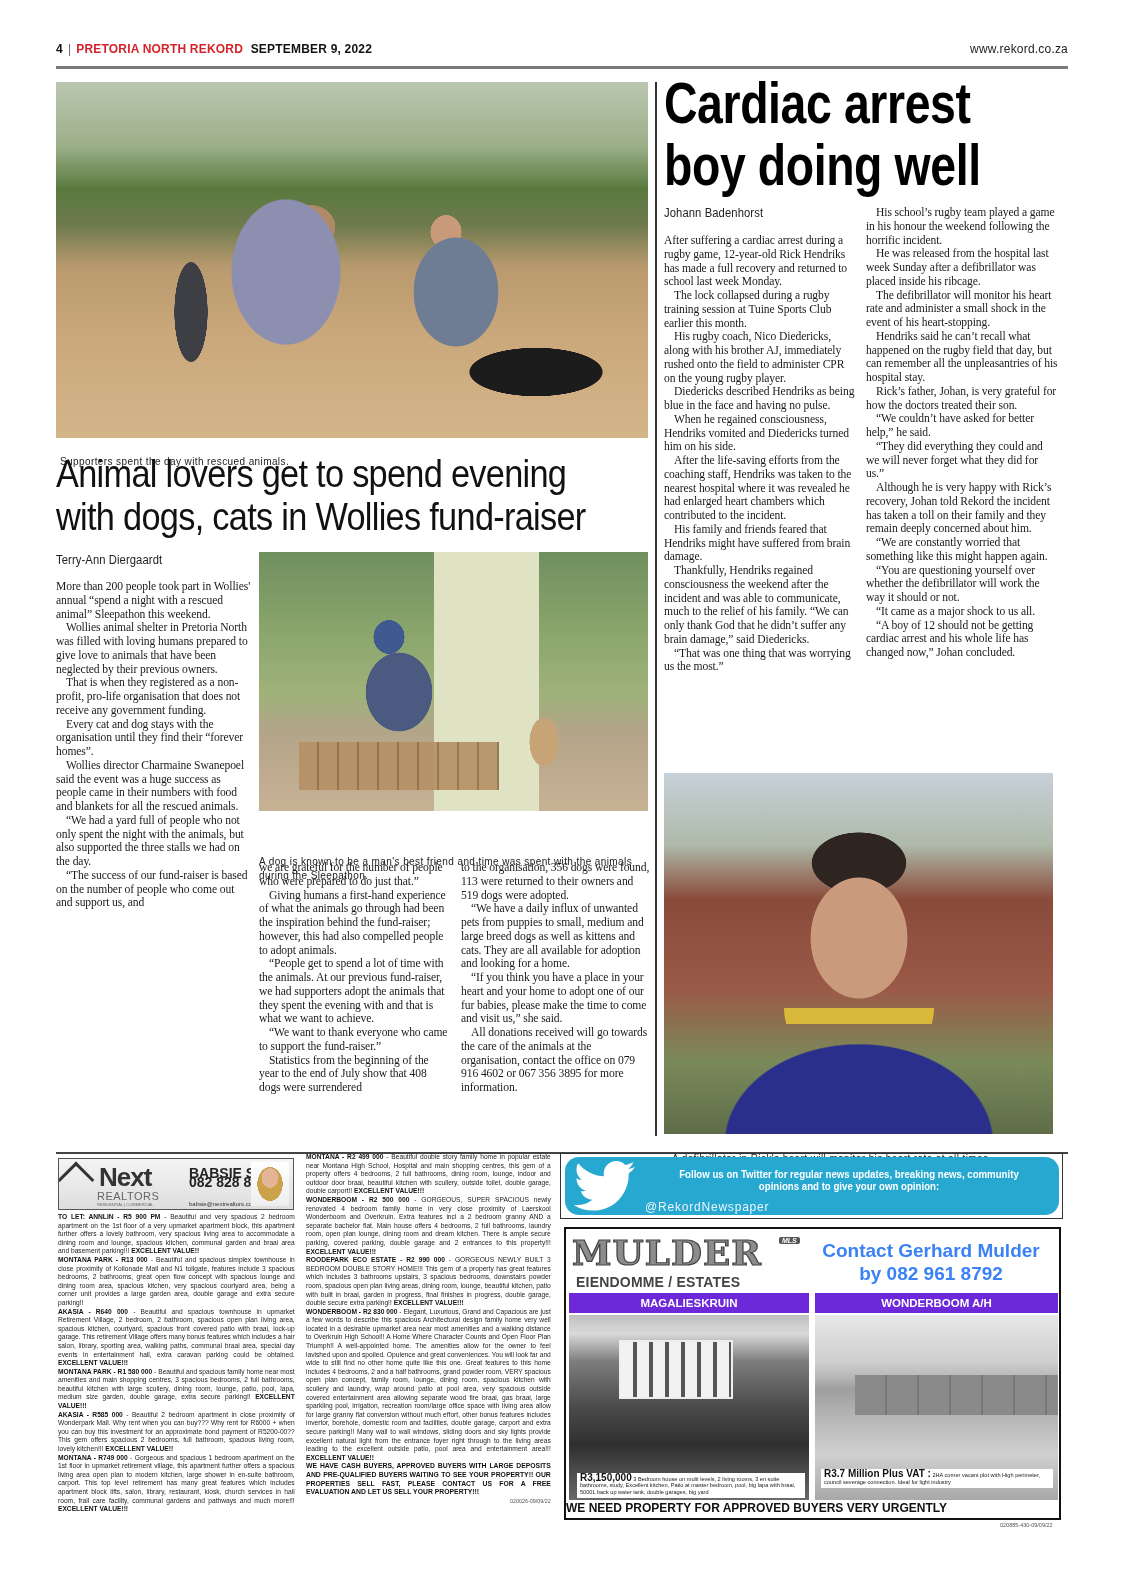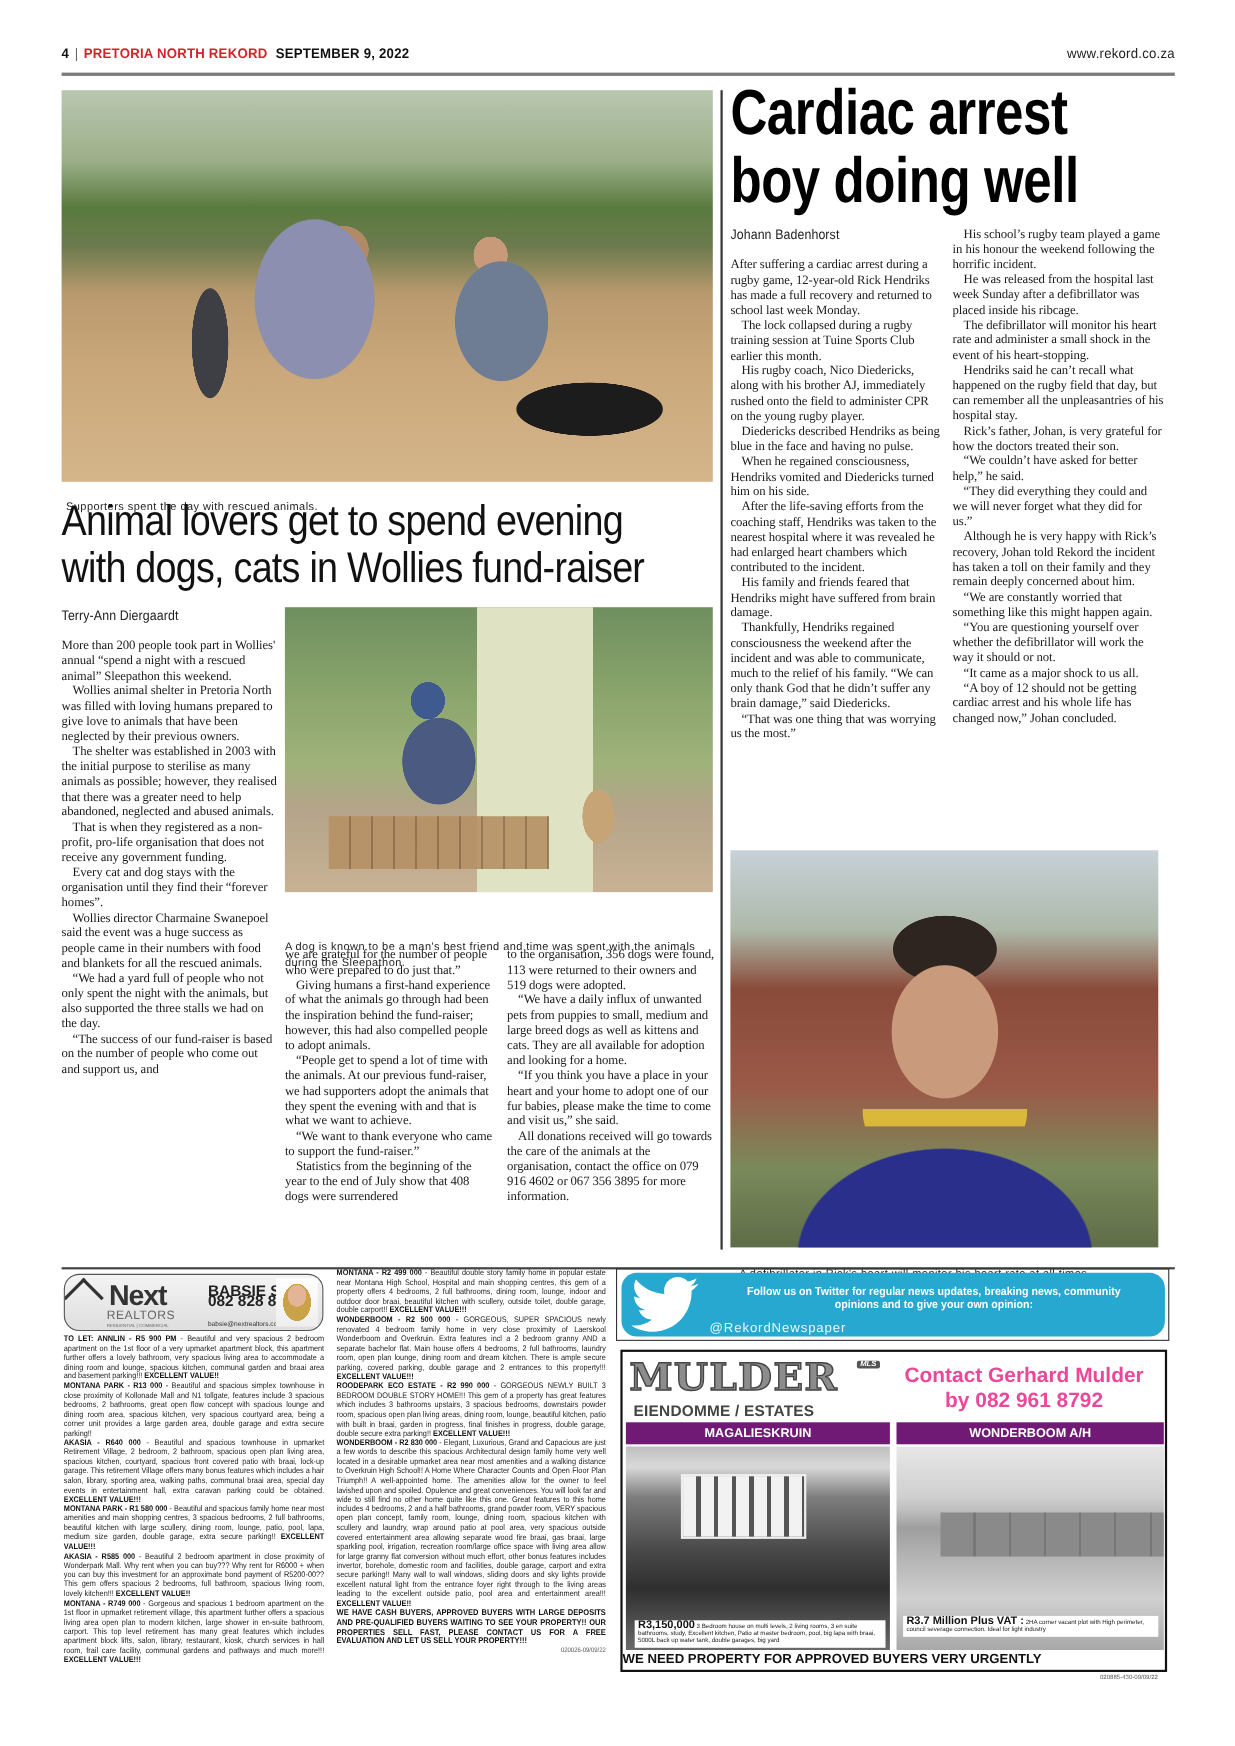--- a/index.html
+++ b/index.html
@@ -68,21 +68,21 @@
   .col p { text-indent: 10px; }
   .col p.first { text-indent: 0; }
   .c-a1 { left: 56px; top: 580px; width: 196px; }
   .c-a2 { left: 259px; top: 861px; width: 190px; }
   .c-a3 { left: 461px; top: 861px; width: 190px; }
   .c-b1 { left: 664px; top: 234px; width: 192px; }
   .c-b2 { left: 866px; top: 206px; width: 192px; }
 
   
   .class-rule { left: 56px; top: 1152px; width: 1012px; height: 2px; background: #444; }
-  .next-ad { left: 58px; top: 1158px; width: 236px; height: 52px; border: 1.5px solid #555; border-radius: 14px; background: linear-gradient(180deg, #f4f4f4, #dedede); overflow: hidden; }
+  .next-ad { left: 58px; top: 1158px; width: 236px; height: 52px; border: 1.5px solid #555; border-radius: 0; background: linear-gradient(180deg, #f4f4f4, #dedede); overflow: hidden; }
   .next-logo { position: absolute; left: 6px; top: 3px; font-family: "Liberation Sans", sans-serif; font-weight: bold; font-size: 26px; color: #333; letter-spacing: -1px; }
   .next-house { position: absolute; left: 4px; top: 8px; width: 26px; height: 26px; border: 3px solid #333; border-right: none; border-bottom: none; transform: rotate(45deg); }
   .next-sub { position: absolute; left: 38px; top: 31px; font-family: "Liberation Sans", sans-serif; font-size: 11px; color: #666; letter-spacing: 0.5px; }
   .next-sub2 { position: absolute; left: 38px; top: 43px; font-family: "Liberation Sans", sans-serif; font-size: 4px; color: #666; }
   .next-agent { position: absolute; left: 130px; top: 10px; font-family: "Liberation Sans", sans-serif; font-weight: bold; font-size: 14px; color: #222; line-height: 9px; }
   .next-email { position: absolute; left: 130px; top: 42px; font-family: "Liberation Sans", sans-serif; font-size: 6px; color: #333; }
   .next-photo { position: absolute; right: 4px; top: 3px; width: 38px; height: 44px; background: radial-gradient(ellipse 12px 14px at 19px 16px, #e3b596 0 70%, transparent 71%), radial-gradient(ellipse 18px 24px at 19px 22px, #caa24a 0 70%, transparent 71%), linear-gradient(#fff, #eee); }
 
   .cls { font-family: "Liberation Sans", sans-serif; font-size: 7.4px; line-height: 8.6px; color: #222; text-align: justify; transform: scaleX(0.9); transform-origin: left top; }
   .cls b { color: #111; }
@@ -96,22 +96,22 @@
   .tw-band { position: absolute; left: 4px; top: 3px; right: 3px; height: 58px; background: #27a8d0; border-radius: 14px; }
   .tw-bird { position: absolute; left: 8px; top: 4px; width: 64px; height: 54px; }
   .tw-text { position: absolute; left: 80px; right: 6px; top: 11px; text-align: center; font-family: "Liberation Sans", sans-serif; font-weight: bold; font-size: 10.5px; line-height: 12px; color: #fff; transform: scaleX(0.92); }
   .tw-handle { position: absolute; left: 80px; right: 6px; top: 43px; font-family: "Liberation Sans", sans-serif; font-size: 12px; letter-spacing: 0.8px; color: #eaf6fb; }
 
   
   .mul-box { left: 564px; top: 1227px; width: 497px; height: 293px; border: 2px solid #111; }
   .mul-logo { position: absolute; left: 6px; top: 4px; font-family: "DejaVu Serif", serif; font-weight: bold; font-size: 34px; letter-spacing: 1px; color: #8c8c8c; -webkit-text-stroke: 1.2px #444; transform: scaleX(1.05); transform-origin: left top; }
   .mul-mls { position: absolute; left: 213px; top: 8px; background: #555; color: #fff; font-family: "Liberation Sans", sans-serif; font-weight: bold; font-style: italic; font-size: 7px; padding: 0 3px; border-radius: 2px; }
   .mul-estates { position: absolute; left: 10px; top: 45px; font-family: "Liberation Sans", sans-serif; font-weight: bold; font-size: 14px; color: #444; letter-spacing: 0.2px; }
-  .mul-contact { position: absolute; left: 236px; top: 10px; width: 258px; text-align: center; font-family: "Liberation Sans", sans-serif; font-weight: bold; font-size: 19px; line-height: 23px; color: #ec4899; }
-  .mul-loc { position: absolute; top: 64px; height: 20px; background: #701a75; color: #fff; text-align: center; font-family: "Liberation Sans", sans-serif; font-weight: bold; font-size: 11.5px; line-height: 20px; }
+  .mul-contact { position: absolute; left: 236px; top: 10px; width: 258px; text-align: center; font-family: "Liberation Sans", sans-serif; font-weight: bold; font-size: 19px; line-height: 23px; color: #3b82f6; }
+  .mul-loc { position: absolute; top: 64px; height: 20px; background: #6d28d9; color: #fff; text-align: center; font-family: "Liberation Sans", sans-serif; font-weight: bold; font-size: 11.5px; line-height: 20px; }
   .mul-loc1 { left: 3px; width: 240px; }
   .mul-loc2 { left: 249px; width: 243px; }
   .mul-img { position: absolute; top: 86px; height: 185px; overflow: hidden; }
   .mul-img1 { left: 3px; width: 240px; background:
       linear-gradient(180deg, #bfbfbf 0%, #d9d9d9 10%, #7d7d7d 25%, #4a4a4a 50%, #2f2f2f 70%, #6a6a6a 100%); }
   .mul-img1::before { content: ""; position: absolute; left: 50px; top: 25px; width: 110px; height: 55px; background: repeating-linear-gradient(90deg, #f2f2f2 0 12px, #555 12px 16px); border: 2px solid #eee; }
   .mul-img2 { left: 249px; width: 243px; background:
       linear-gradient(180deg, #e7e7e7 0%, #cfcfcf 25%, #bcbcbc 32%, #9e9e9e 40%, #b5b5b5 55%, #d0d0d0 75%, #a8a8a8 100%); }
   .mul-img2::before { content: ""; position: absolute; left: 40px; top: 60px; width: 203px; height: 40px; background: repeating-linear-gradient(90deg, #8a8a8a 0 30px, #777 30px 32px); }
   .mul-price { position: absolute; bottom: 2px; background: #fff; padding: 2px 3px; font-family: "Liberation Sans", sans-serif; font-size: 5.6px; line-height: 6.8px; color: #222; }
@@ -139,21 +139,20 @@
   <div>with dogs, cats in Wollies fund-raiser</div>
 </div>
 <div class="abs byline by1">Terry-Ann Diergaardt</div>
 
 <div class="abs photo photo2"></div>
 <div class="abs caption cap2">A dog is known to be a man's best friend and time was spent with the animals during the Sleepathon.</div>
 
 <div class="abs col c-a1">
   <p class="first">More than 200 people took part in Wollies' annual “spend a night with a rescued animal” Sleepathon this weekend.</p>
   <p>Wollies animal shelter in Pretoria North was filled with loving humans prepared to give love to animals that have been neglected by their previous owners.</p>
-  <p>The shelter was established in 2003 with the initial purpose to sterilise as many animals as possible; however, they realised that there was a greater need to help abandoned, neglected and abused animals.</p>
   <p>That is when they registered as a non-profit, pro-life organisation that does not receive any government funding.</p>
   <p>Every cat and dog stays with the organisation until they find their “forever homes”.</p>
   <p>Wollies director Charmaine Swanepoel said the event was a huge success as people came in their numbers with food and blankets for all the rescued animals.</p>
   <p>“We had a yard full of people who not only spent the night with the animals, but also supported the three stalls we had on the day.</p>
   <p>“The success of our fund-raiser is based on the number of people who come out and support us, and</p>
 </div>
 <div class="abs col c-a2">
   <p class="first">we are grateful for the number of people who were prepared to do just that.”</p>
   <p>Giving humans a first-hand experience of what the animals go through had been the inspiration behind the fund-raiser; however, this had also compelled people to adopt animals.</p>
   <p>“People get to spend a lot of time with the animals. At our previous fund-raiser, we had supporters adopt the animals that they spent the evening with and that is what we want to achieve.</p>

